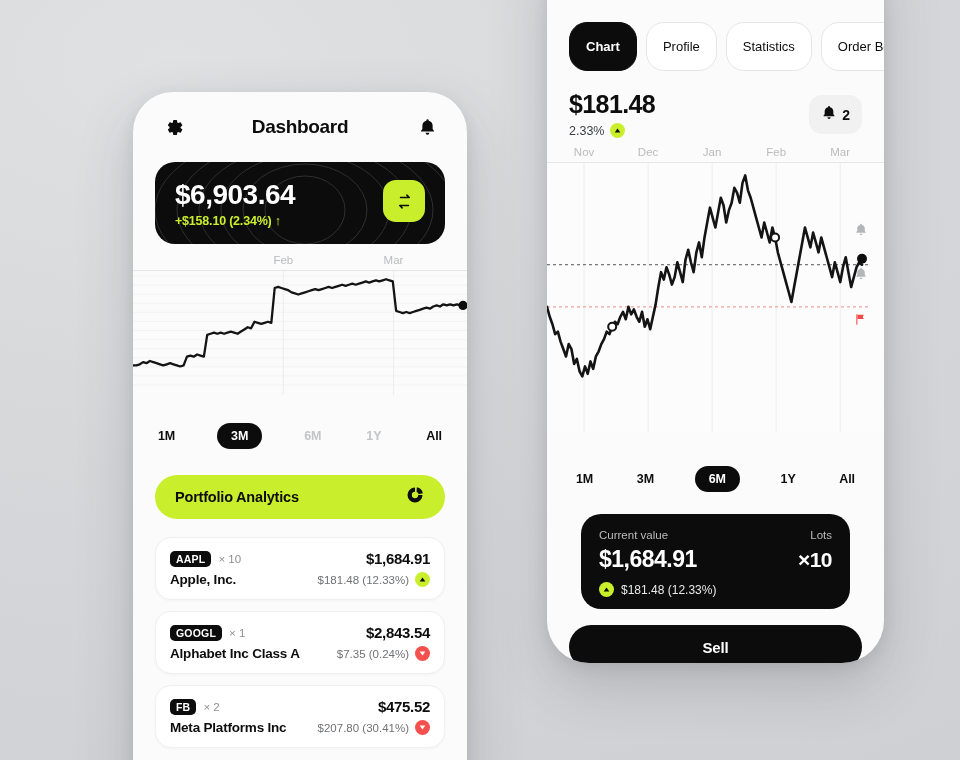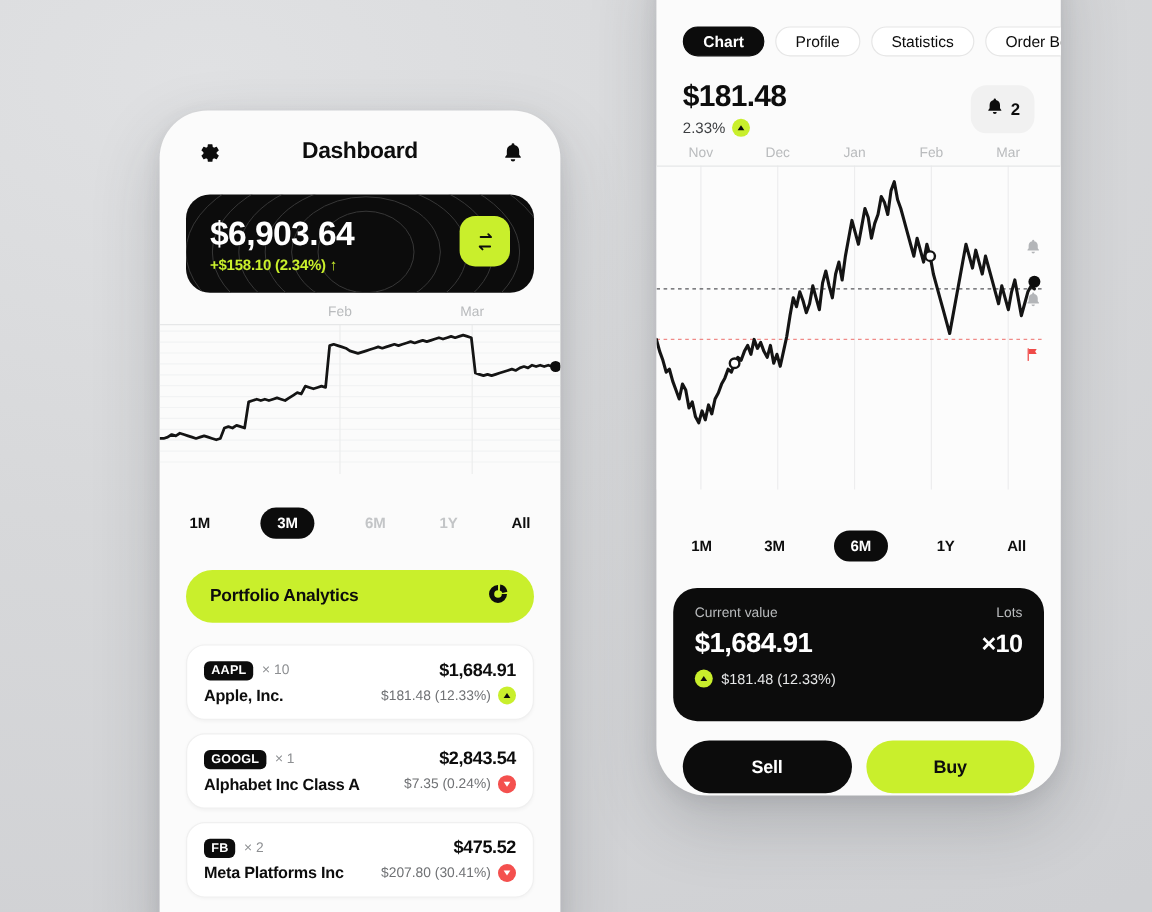--- a/index.html
+++ b/index.html
@@ -109,21 +109,21 @@
   .h-chg { display:flex; align-items:center; justify-content:flex-end; gap:6px; margin-top:5px; }
   .h-chg .txt { font-size:11.5px; color:#6f7174; }
   .pill-ico { width:15px; height:15px; border-radius:50%; display:flex; align-items:center; justify-content:center; }
   .pill-ico.up { background:#c9ef2c; }
   .pill-ico.down { background:#f4504e; }
 
   
   .r-tabs { display:flex; gap:9px; padding:66px 0 0 22px; }
   .tab {
     border:1px solid #e6e6e6; border-radius:18px; background:#fff;
-    font-size:13px; font-weight:500; color:#0d0d0d; padding:4px 16px;
+    font-size:13px; font-weight:500; color:#0d0d0d; padding:16px 16px;
     white-space:nowrap; cursor:pointer;
   }
   .tab.active { background:#0c0c0c; color:#fff; border-color:#0c0c0c; font-weight:700; }
 
   .r-price-row {
     display:flex; align-items:center; justify-content:space-between;
     padding:20px 22px 0;
   }
   .r-price { font-size:25px; font-weight:700; color:#0d0d0d; letter-spacing:-.6px; line-height:1.05; }
   .r-pct { display:flex; align-items:center; gap:6px; margin-top:6px; font-size:12.5px; color:#3c3e41; }
@@ -141,21 +141,21 @@
   .r-months span { position:absolute; transform:translateX(-50%); }
   .r-markers { position:absolute; right:8px; top:0; bottom:0; width:22px; }
   .r-markers > div { position:absolute; left:0; }
 
   .r-range-row {
     display:flex; align-items:center; justify-content:space-between;
     padding:8px 26px 0;
   }
 
   .pos-card {
-    margin:22px 14px 0; background:#0c0c0c; border-radius:20px; padding:15px 18px 28px;
+    margin:22px 34px 0; background:#0c0c0c; border-radius:20px; padding:15px 18px 12px;
   }
   .pos-top { display:flex; justify-content:space-between; align-items:baseline; }
   .pos-lbl { font-size:11.5px; color:#b9bbbd; }
   .pos-mid { display:flex; justify-content:space-between; align-items:baseline; margin-top:5px; }
   .pos-val { font-size:23px; font-weight:700; color:#fff; letter-spacing:-.5px; }
   .pos-lots { font-size:21px; font-weight:700; color:#fff; letter-spacing:-.5px; }
   .pos-chg { display:flex; align-items:center; gap:7px; margin-top:9px; }
   .pos-chg .txt { font-size:12px; color:#e7e8e9; }
 
   .action-row { display:flex; gap:12px; margin:16px 22px 0; }
@@ -423,15 +423,14 @@
         <svg width="7" height="7" viewBox="0 0 10 10">
             <path d="M5 2 9 8H1z" fill="#0d0d0d"></path>
           </svg>
       </span>
       <span class="txt">$181.48 (12.33%)</span>
     </div>
   </div>
 
   <div class="action-row">
     <div class="act-btn act-sell">Sell</div>
-    <div class="act-btn act-buy">Buy</div>
   </div>
 </div>
 
 </body></html>

